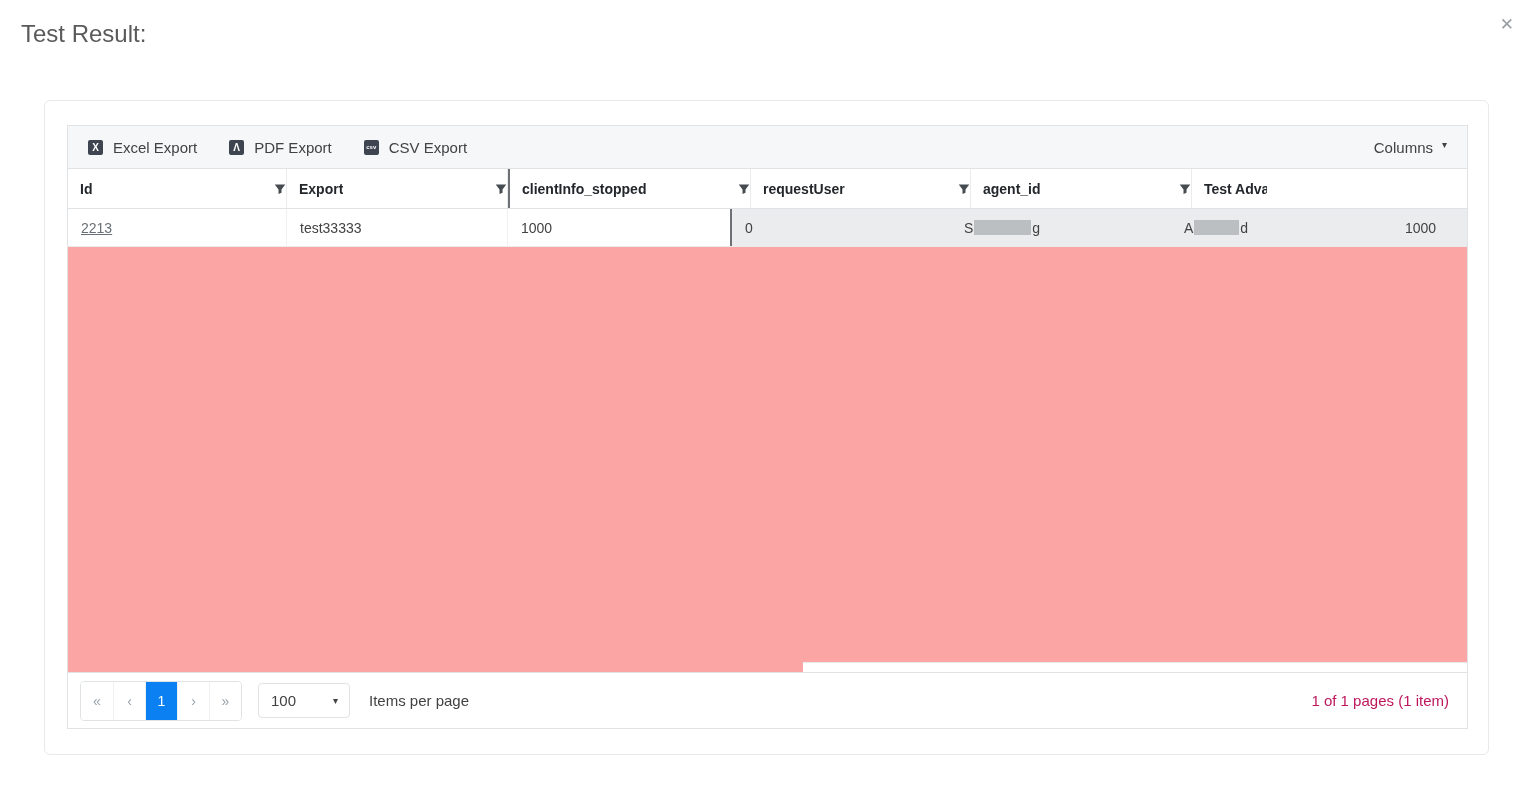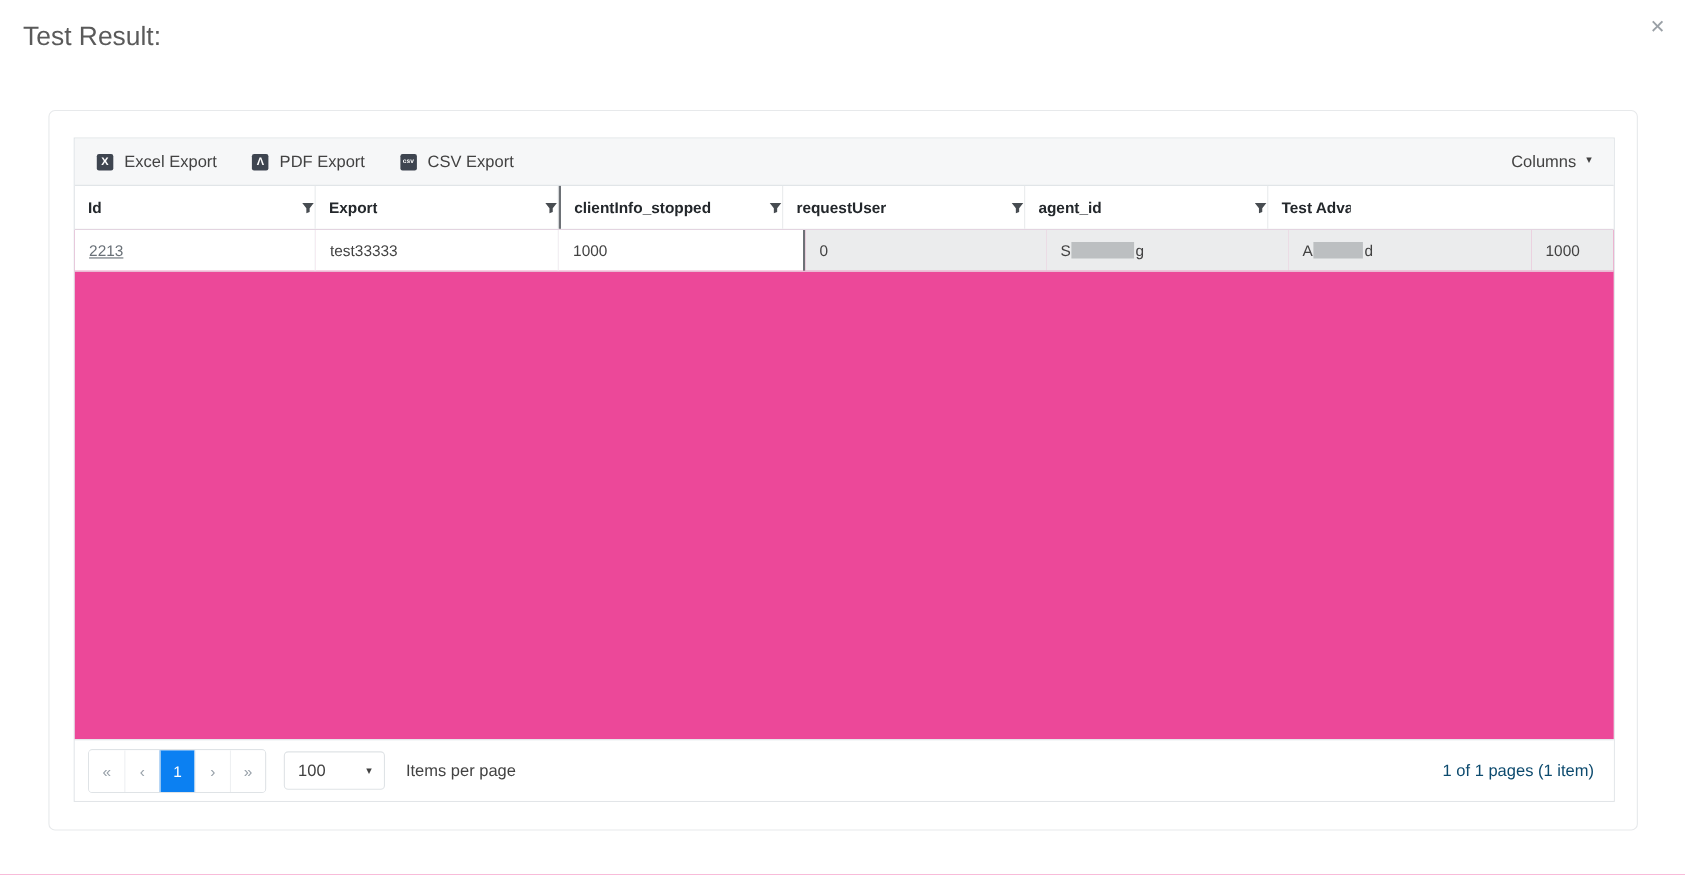--- a/index.html
+++ b/index.html
@@ -27,21 +27,21 @@
   
   .header-row { display:flex; height:40px; flex:none; border-bottom:1px solid #dfe3e6; }
   .th { display:flex; align-items:center; justify-content:space-between; gap:6px;
         padding:0 0 0 12px; font-weight:bold; font-size:14px; color:#23272b;
         border-right:1px solid #e9ebed; overflow:hidden; white-space:nowrap; }
   .th .th-label { overflow:hidden; text-overflow:clip; }
   .filter-icon { flex:none; display:flex; cursor:pointer; }
   .locked-divider { width:2px; flex:none; background:#6d7176; }
 
   
-  .grid-body { flex:1; display:flex; background:#ec4899; overflow:hidden; }
+  .grid-body { flex:1; display:flex; flex-direction:column; background:#fca5a5; overflow:hidden;align-items:flex-end; }
   .data-row { display:flex; height:38px; flex:none; border-bottom:1px solid #e9ebed; }
   .td { display:flex; align-items:center; padding:0 13px; font-size:14px; color:#424242;
         overflow:hidden; white-space:nowrap; }
   .td.left-cell { background:#fff; border-right:1px solid #eef0f2; }
   .td.gray-cell { background:#ebeced; }
   .id-link { color:#697077; text-decoration:underline; cursor:pointer; }
   .redact { display:inline-block; height:15px; background:#bcbfc1; margin:0 1px; vertical-align:middle; }
   .empty-space { flex:1; background:#fff; }
 
   
@@ -56,21 +56,21 @@
            display:flex; align-items:center; padding:0 12px; }
   .pager-buttons { display:flex; height:40px; border:1px solid #dfe3e6; border-radius:4px; overflow:hidden; background:#fff; }
   .pager-btn { width:32px; display:flex; align-items:center; justify-content:center;
                font-size:14px; color:#98a1a9; border-left:1px solid #eef0f2; cursor:pointer; background:#fff; }
   .pager-btn:first-child { border-left:none; }
   .pager-btn.active { background:#0b80f2; color:#fff; }
   .page-size { margin-left:16px; width:92px; height:35px; border:1px solid #dfe3e6; border-radius:4px;
                display:flex; align-items:center; justify-content:space-between;
                padding:0 11px 0 12px; color:#424242; font-size:15px; cursor:pointer; background:#fff; }
   .items-label { margin-left:19px; font-size:15px; color:#424242; }
-  .pager-info { margin-left:auto; font-size:15px; color:#0c4a6e; padding-right:6px; }
+  .pager-info { margin-left:auto; font-size:15px; color:#be185d; padding-right:6px; }
 </style>
 </head>
 <body>
 
 <div class="page">
 
   <div class="page-title">Test Result:</div>
   <div class="close-btn">✕</div>
 
   <div class="card">
@@ -106,21 +106,21 @@
         </div>
         <div class="th" style="width:221px">
           <span class="th-label">Export</span>
           <span class="filter-icon">
             <svg width="12" height="12" viewBox="0 0 16 16">
                 <path d="M1 2h14L10 8.5V13l-4 1.6V8.5L1 2z" fill="#474c51"></path>
               </svg>
           </span>
         </div>
         <div class="locked-divider"></div>
-        <div class="th" style="width:202px">
+        <div class="th" style="width:241px">
           <span class="th-label">clientInfo_stopped</span>
           <span class="filter-icon">
             <svg width="12" height="12" viewBox="0 0 16 16">
                 <path d="M1 2h14L10 8.5V13l-4 1.6V8.5L1 2z" fill="#474c51"></path>
               </svg>
           </span>
         </div>
         <div class="th" style="width:220px">
           <span class="th-label">requestUser</span>
           <span class="filter-icon">

